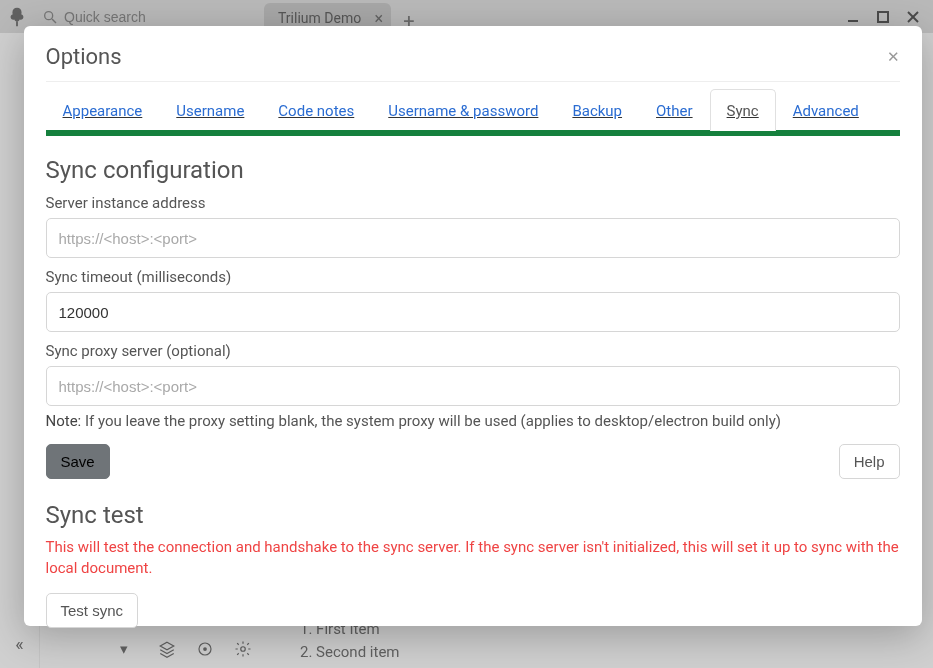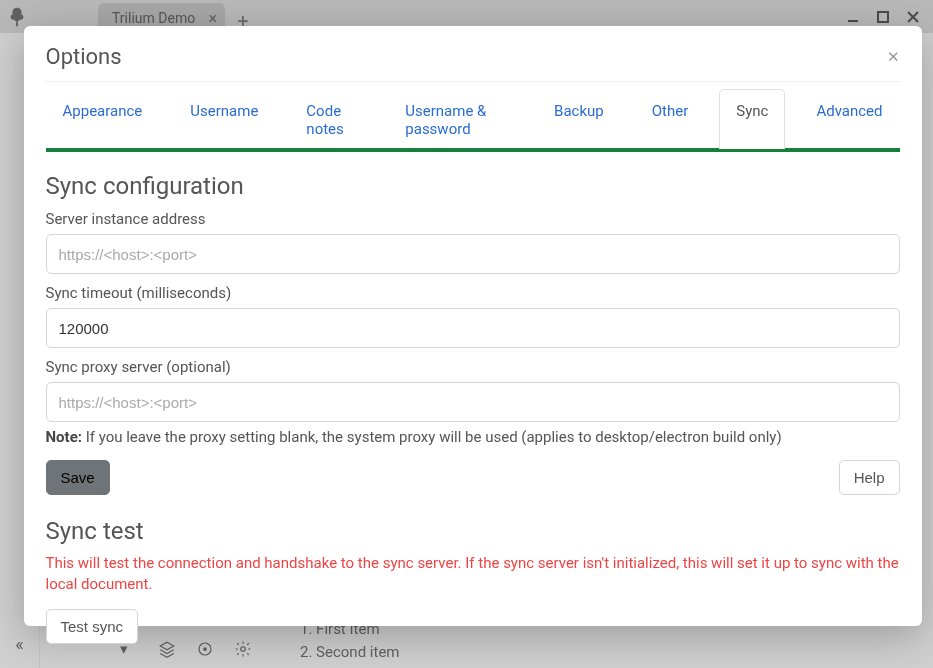--- a/index.html
+++ b/index.html
@@ -67,41 +67,41 @@
     max-height: 600px;
   }
   .dialog-header {
     display: flex; align-items: center; justify-content: space-between;
     padding-bottom: 12px; border-bottom: 1px solid #eee;
   }
   .dialog-header h1 { font-size: 22px; font-weight: 400; color: #555; }
   .dialog-close { color: #999; font-size: 15px; cursor: pointer; }
 
   .tabbar {
-    display: flex; gap: 14px; border-bottom: 4px solid #15803d; margin-top: 6px;
+    display: flex; gap: 0; border-bottom: 6px solid #15803d; margin-top: 6px; text-decoration: underline;
   }
   .tabbar .tab {
     padding: 12px 16px 10px 16px; font-size: 15px; color: #2a6cd2; cursor: pointer;
     border: 1px solid transparent; position: relative; top: 1px;
   }
   .tabbar .tab.active {
     color: #555; border: 1px solid #e0e0e0; border-bottom-color: #fff;
     border-radius: 5px 5px 0 0; background: #fff;
   }
 
   .pane { padding-top: 14px; }
   .pane h2 { font-size: 24px; font-weight: 400; color: #555; margin-bottom: 8px; margin-top: 6px;}
   label.fld-label { display: block; color: #555; font-size: 15px; margin: 10px 0 6px 0; }
   input.fld {
     width: 100%; height: 40px; border: 1px solid #d6d6d6; border-radius: 5px;
     padding: 0 12px; font-size: 15px; color: #333; outline: none; background: #fff;
   }
   input.fld::placeholder { color: #a9a9a9; }
   .note-line { color: #555; font-size: 15px; margin-top: 6px; }
-  .note-line b { font-weight: 700; color: #444; }
+  .note-line b { font-weight: 400; color: #444; }
 
   .btn-row { display: flex; justify-content: space-between; align-items: center; margin-top: 14px; }
   .btn {
     border: 1px solid #d6d6d6; background: #fff; color: #555;
     padding: 8px 14px; border-radius: 5px; font-size: 15px; cursor: pointer;
   }
   .btn.primary { background: #6f7478; color: #000000; border-color: #6f7478; }
   .para { color: #ef4444; font-size: 15px; line-height: 1.4; margin-top: 4px; }
 
   .section-gap { height: 16px; }
@@ -112,20 +112,27 @@
 </head>
 <body>
 
 <div class="main-window">
 
   <div class="titlebar">
     <span class="logo">
       <svg width="22" height="22" viewBox="0 0 24 24">
           <path fill="#555" d="M12 2C9 2 7 4 7 7c0 .7.1 1.3.4 1.9C5.9 9.4 5 10.6 5 12c0 1.7 1.3 3 3 3 .4 0 .8-.1 1.1-.2.3 1.3 1.4 2.2 2.9 2.2s2.6-.9 2.9-2.2c.3.1.7.2 1.1.2 1.7 0 3-1.3 3-3 0-1.4-.9-2.6-2.4-3.1.3-.6.4-1.2.4-1.9 0-3-2-5-5-5zM11 17v5h2v-5h-2z"></path>
         </svg>
+    </span>
+    <span class="search">
+      <svg width="16" height="16" viewBox="0 0 24 24">
+          <circle cx="10" cy="10" r="6" fill="none" stroke="#777" stroke-width="2"></circle>
+          <line x1="15" y1="15" x2="21" y2="21" stroke="#777" stroke-width="2"></line>
+        </svg>
+      <input type="text" placeholder="Quick search" style="">
     </span>
 
     <div class="titlebar-tabs">
       <div class="titlebar-tab">
         <span>Trilium Demo</span>
         <span class="tab-close">×</span>
       </div>
       <span class="titlebar-add">+</span>
     </div>
 

